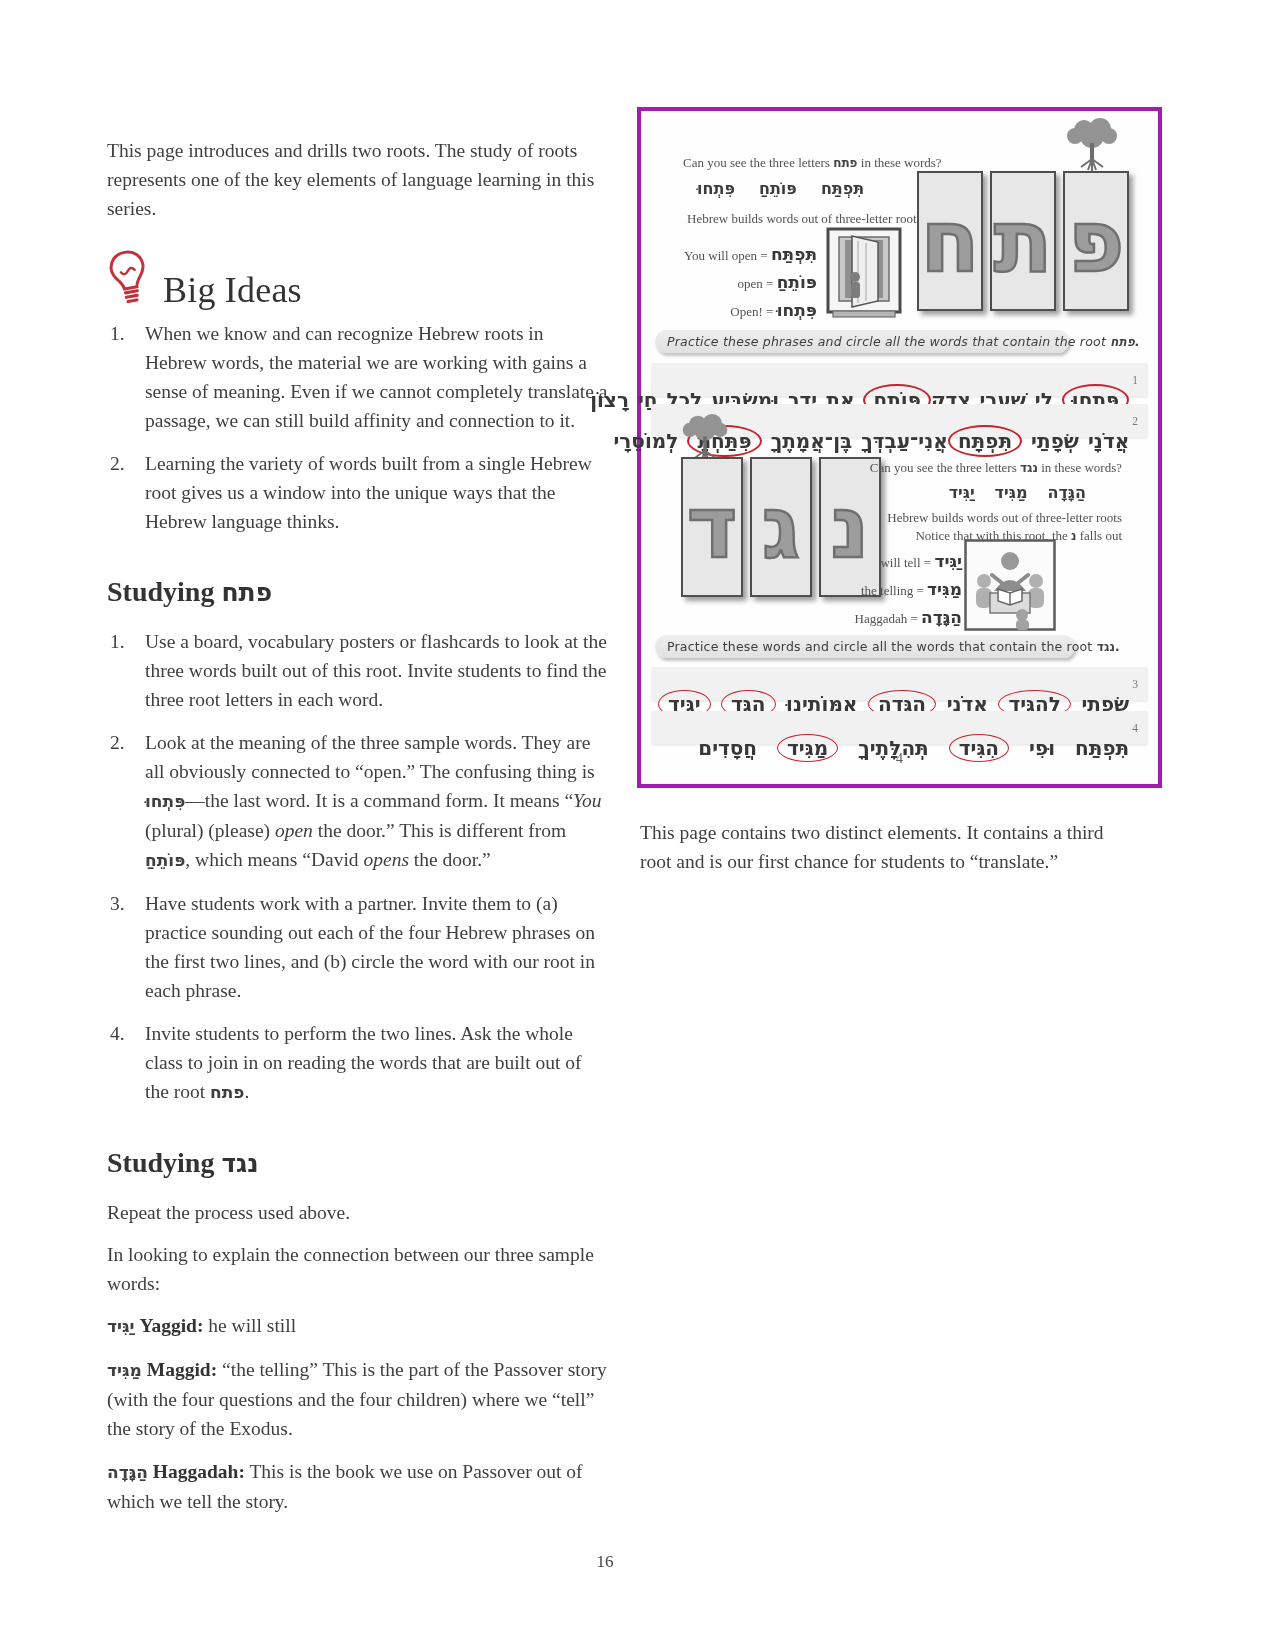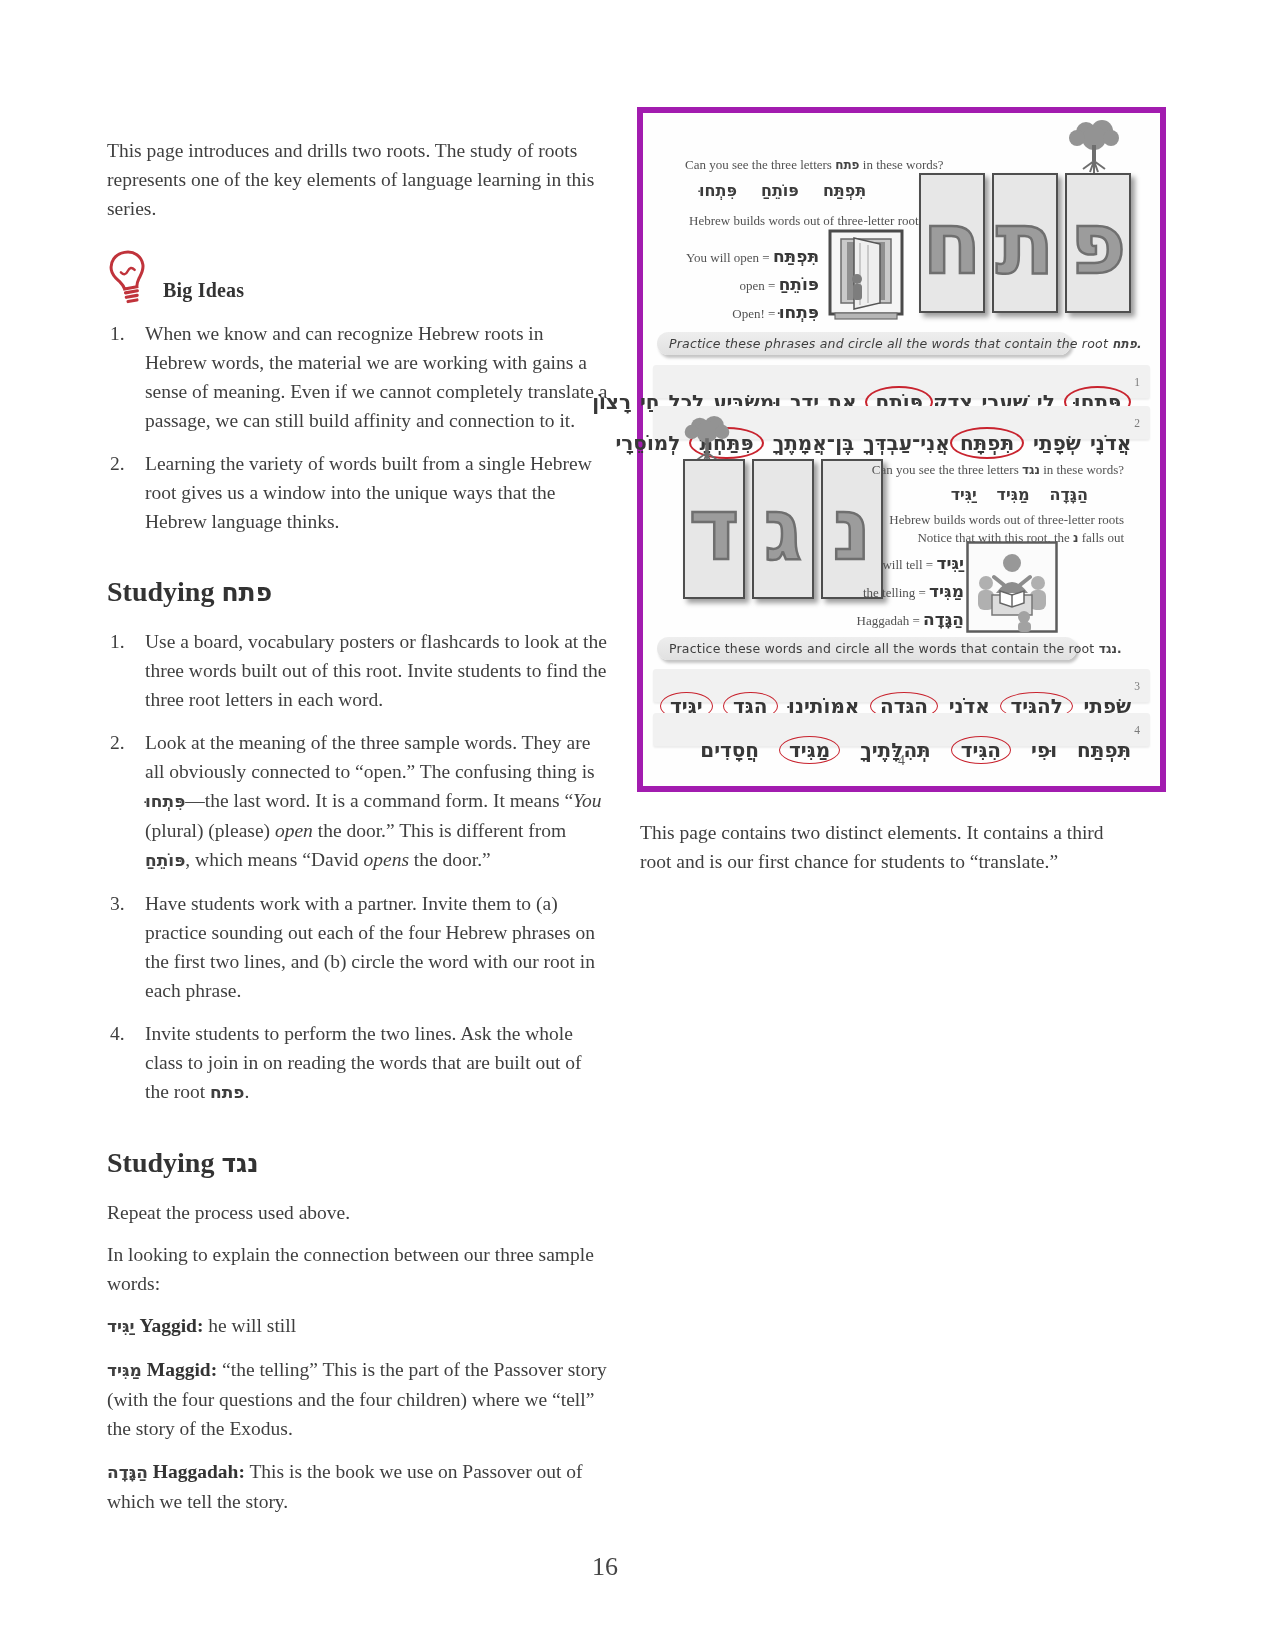--- a/index.html
+++ b/index.html
@@ -10,37 +10,37 @@
   }
   .page { position:absolute; inset:0; overflow:hidden; }
 
   
   .left-col { position:absolute; left:107px; top:100px; width:502px;
               font-size:19.5px; line-height:29px;margin-top:36px; }
   .body-p { margin:0 0 26px 0; }
 
   .bi-head { display:flex; align-items:flex-end; gap:14px; margin:0 0 12px 2px; height:58px; }
   .bulb-icon { width:40px; height:58px; flex:0 0 auto; }
-  .head-title { font-size:20px; line-height:30px; margin:0 0 2px 0; font-weight:bold; color:#333333; letter-spacing:.2px; }
+  .head-title { font-size:36px; line-height:30px; margin:0 0 2px 0; font-weight:normal; color:#333333; letter-spacing:.2px; }
 
   ol.num-list { list-style:none; margin:0; padding:0; counter-reset:num; }
   ol.num-list li { position:relative; padding-left:38px; margin:0 0 14px 0; counter-increment:num; }
   ol.num-list li::before { content:counter(num) "."; position:absolute; left:3px; top:0; }
 
   h2.section-head { font-size:28px; font-weight:bold; color:#333333; margin:40px 0 18px 0; line-height:32px; }
   h2.section-head .he-head { font-family:"DejaVu Sans", sans-serif; font-size:25px; font-weight:bold; }
 
   .he-inline { font-family:"DejaVu Sans", sans-serif; font-weight:bold; font-size:17px; }
   .gloss-p { margin:0 0 14px 0; }
   .gloss-p strong { color:#333; }
   .repeat-p, .intro2-p { margin:0 0 13px 0; }
 
   
   .ws-box { position:absolute; left:637px; top:107px; width:517px; height:673px;
-            border:6px solid #a21caf; background:#fefefe; color:#4d4d4d; }
+            border:4px solid #a21caf; background:#fefefe; color:#4d4d4d; }
   .ws-box * { box-sizing:border-box; }
   .ws-abs { position:absolute; }
   .ws-en { font-family:"Liberation Serif", serif; font-size:13px; color:#525252; white-space:nowrap; }
   .ws-root-bold { font-family:"DejaVu Sans", sans-serif; font-weight:bold; font-size:12px; color:#444; }
 
   .words-row { display:flex; gap:24px; font-family:"DejaVu Sans",sans-serif;
                font-weight:bold; font-size:16px; color:#3c3c3c; }
 
   .defs { text-align:right; }
   .def-row { margin-bottom:8px; white-space:nowrap; }
@@ -70,21 +70,21 @@
   .phrase-full { flex:1; display:flex; justify-content:space-between; align-items:center; }
   .phrase-packed { flex:1; display:flex; gap:20px; align-items:center; }
 
   .ws-pagenum { left:0; top:640px; width:100%; text-align:center;
                 font-size:14px; color:#5a5a5a; }
 
   .caption { position:absolute; left:640px; top:798px; width:482px;
              font-size:19.5px; line-height:29px; }
 
   .folio { position:absolute; left:0; top:1552px; width:1210px; text-align:center;
-           font-size:26px; color:#444; }
+           font-size:17px; color:#444; }
 
   em { font-style:italic; }
 </style>
 </head>
 <body>
 
 <div class="page">
 
   <div class="left-col">
 

